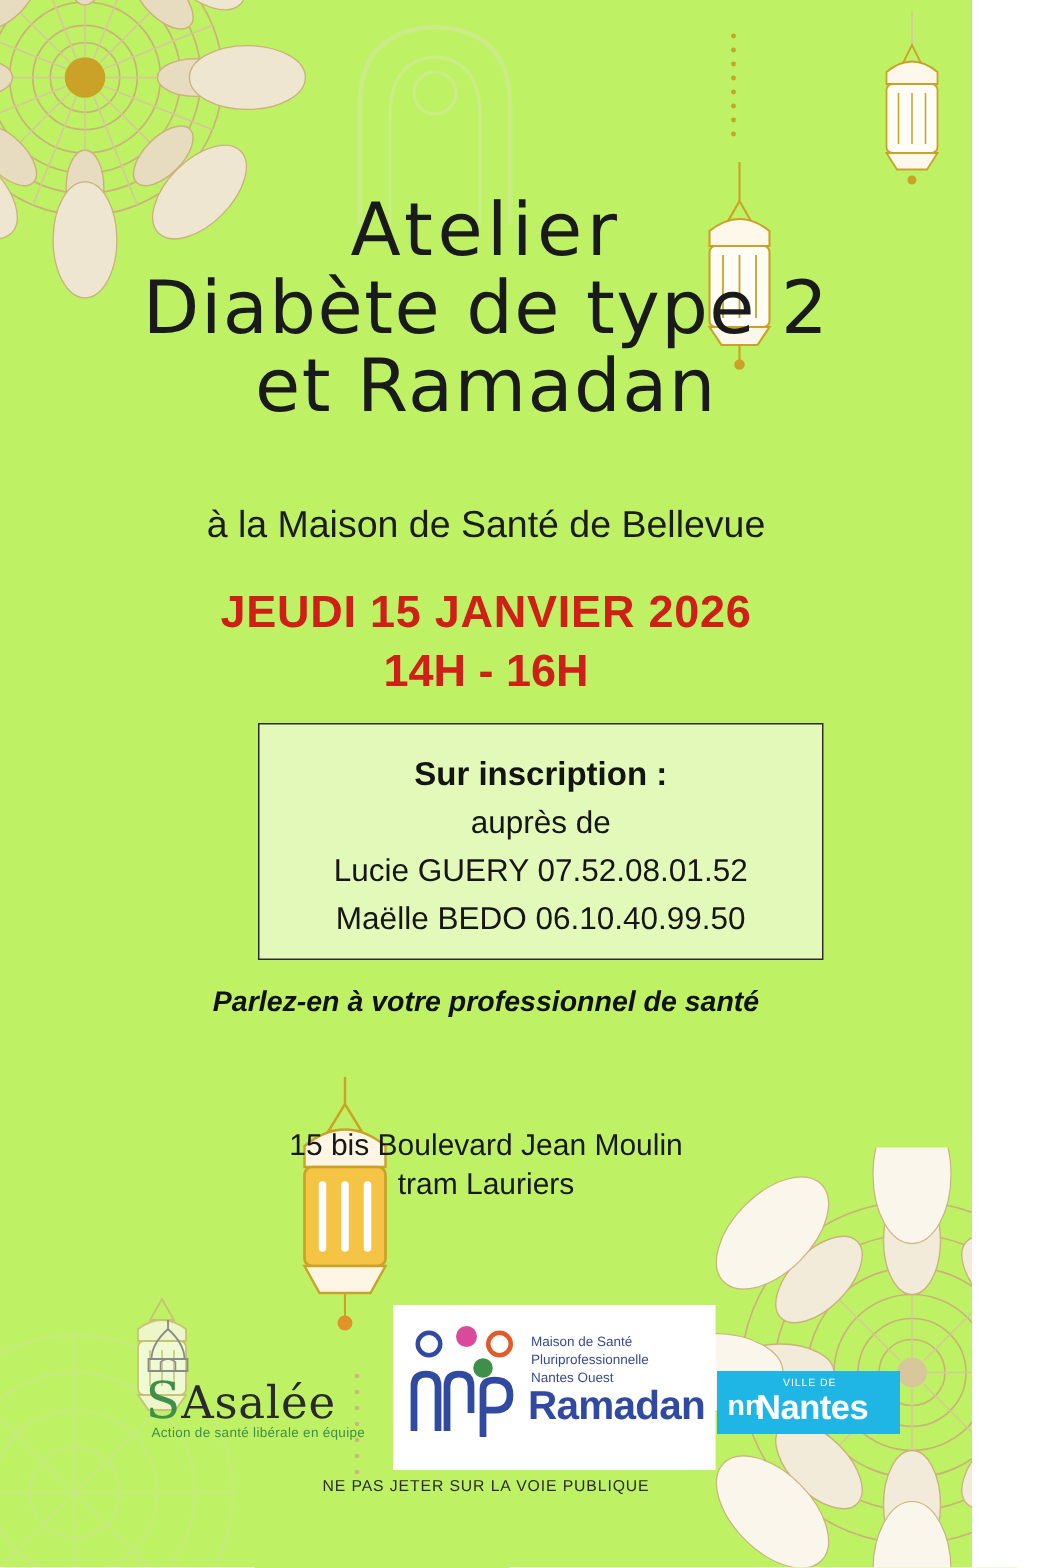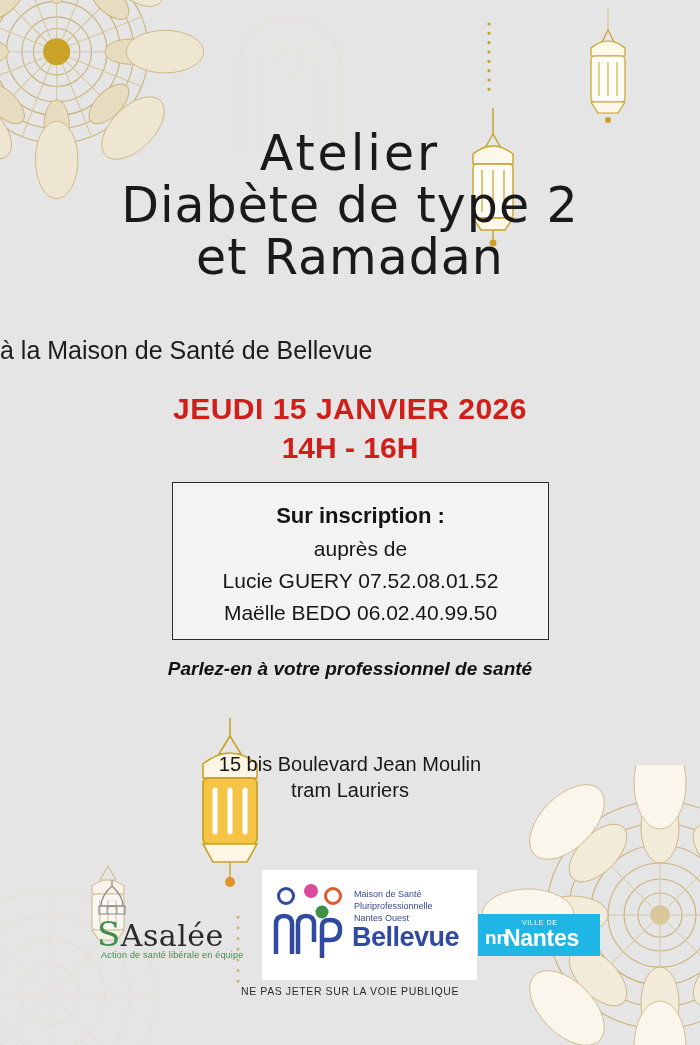--- a/index.html
+++ b/index.html
@@ -5,24 +5,24 @@
   html, body {
     margin: 0;
     padding: 0;
     background: #ffffff;
   }
   body {
     font-family: "Liberation Sans", sans-serif;
   }
   #poster {
     position: relative;
-    width: 700px;
+    width: 648px;
     height: 1045px;
     overflow: hidden;
-    background: #e5e5e5;
+    background: #bef264;
     text-decoration: underline;
   }
 
   
   .orn {
     position: absolute;
     pointer-events: none;
   }
 
   
@@ -89,20 +89,21 @@
   .title .l3 {
     font-size: 49px;
     display: block;
     letter-spacing: 1px;
   }
 
   .subtitle {
     position: absolute;
     left: 0; right: 0;
     top: 336px;
+    text-align: center;
     font-size: 25px;
     color: #1c1c1c;
     z-index: 5;
   }
 
   .date {
     position: absolute;
     left: 0; right: 0;
     top: 392px;
     text-align: center;
@@ -502,21 +503,21 @@
 
   <div class="date">
     <span class="d1">JEUDI 15 JANVIER 2026</span>
     <span class="d2">14H - 16H</span>
   </div>
 
   <div class="reg-box">
     <div class="r-title">Sur inscription :</div>
     <div class="r-line">auprès de</div>
     <div class="r-line">Lucie GUERY 07.52.08.01.52</div>
-    <div class="r-line">Maëlle BEDO 06.02.40.99.50</div>
+    <div class="r-line">Maëlle BEDO 06.10.40.99.50</div>
   </div>
 
   <div class="parlez">Parlez-en à votre professionnel de santé</div>
 
   <div class="address">
     <div>15 bis Boulevard Jean Moulin</div>
     <div>tram Lauriers</div>
   </div>
 
   <div class="logos">
@@ -538,21 +539,21 @@
       <svg class="msp-mark" viewBox="0 0 82 76">
         <circle cx="16" cy="14" r="7.5" fill="none" stroke="#2f4aa0" stroke-width="3"></circle>
         <circle cx="41" cy="9" r="7" fill="#d94a9a"></circle>
         <circle cx="63" cy="14" r="7.5" fill="none" stroke="#e05a2b" stroke-width="3"></circle>
         <circle cx="52" cy="30" r="6.5" fill="#3f8f4a"></circle>
         <path d="M6 72 L6 42 Q6 34 14 34 Q22 34 22 42 L22 72" fill="none" stroke="#2f4aa0" stroke-width="4.5"></path>
         <path d="M28 72 L28 42 Q28 34 36 34 Q44 34 44 42 L44 60" fill="none" stroke="#2f4aa0" stroke-width="4.5"></path>
         <path d="M52 76 L52 44 Q52 38 60 38 Q70 38 70 48 Q70 58 60 58 L54 58" fill="none" stroke="#2f4aa0" stroke-width="4.5"></path>
       </svg>
       <div class="msp-name">Maison de Santé<br>Pluriprofessionnelle<br>Nantes Ouest</div>
-      <div class="msp-bellevue">Bellevue</div>
+      <div class="msp-bellevue">Ramadan</div>
     </div>
 
     <div class="logo-nantes">
       <div class="mm">nn</div>
       <div class="villede">VILLE DE</div>
       <div class="nantes">Nantes</div>
     </div>
 
   </div>
 

